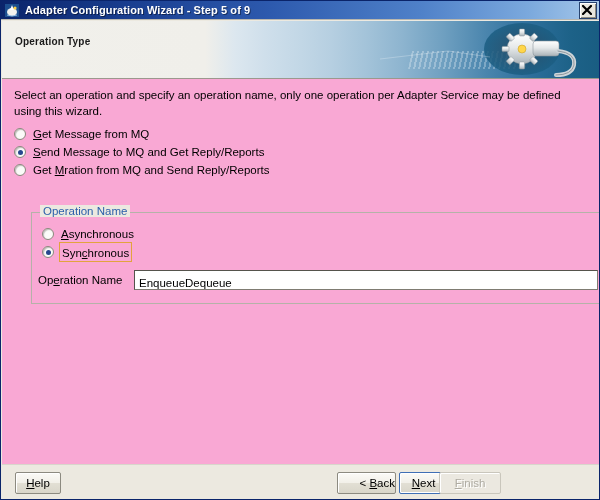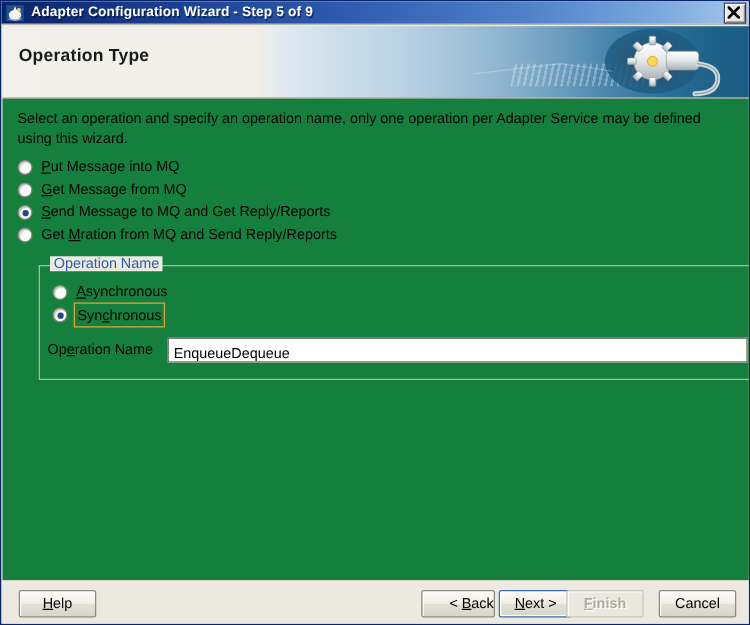--- a/index.html
+++ b/index.html
@@ -77,21 +77,21 @@
         #dce7ef 39%, #cfdfeb 44%,
         #c2d7e6 50%, #b6cfe1 55%,
         #a3c3d9 61%, #8db4cf 67%,
         #6e9fc0 74%, #4a85ad 81%,
         #2e6f9c 88%, #1d6288 95%, #195d82 100%);
     border-bottom: 1px solid #9b988d;
   }
   #banner .banner-title {
     position: absolute;
     left: 13px; top: 15px;
-    font-size: 14px;
+    font-size: 10px;
     font-weight: bold;
     color: #1a1a1a;
     letter-spacing: 0.2px;
   }
   #banner .banner-art {
     position: absolute;
     right: 0; top: 0;
     width: 230px; height: 57px;
   }
   #banner .wmark {
@@ -104,21 +104,21 @@
         rgba(255,255,255,0) 2px, rgba(255,255,255,0) 5px);
     transform: skewX(-12deg);
   }
 
   
   #content {
     position: absolute;
     left: 1px; top: 78px;
     width: 598px;
     height: 385px;
-    background: #15803d;
+    background: #f9a8d4;
   }
   .intro {
     position: absolute;
     left: 12px; top: 8px;
     width: 575px;
     font-size: 11.5px;
     color: #000;
     line-height: 16px;
   }
 
@@ -253,24 +253,24 @@
   .btn.default {
     border: 1px solid #3f6fb5;
     box-shadow: inset 0 0 0 1px #ffffff;
   }
   .btn.disabled {
     color: #aeaba2;
     background: #ebe8e0;
     border-color: #c9c6bc;
     text-shadow: 1px 1px 0 #ffffff;
   }
-  #btn-help   { left: 13px;  width: 62px; }
+  #btn-help   { left: 13px;  width: 46px; }
   #btn-back   { left: 335px; width: 59px; justify-content: flex-end; }
   #btn-next   { left: 397px; width: 59px; }
-  #btn-finish { left: 451px; width: 62px; font-weight: bold; }
+  #btn-finish { left: 437px; width: 62px; }
   #btn-cancel { left: 525px; width: 62px; }
 </style>
 </head>
 <body>
 
 <div id="window">
 
   <div id="titlebar">
     <span class="tb-icon">
       <svg width="16" height="15" viewBox="0 0 16 15">
@@ -328,24 +328,20 @@
     </span>
     <span class="banner-title">Operation Type</span>
   </div>
 
   <div id="content">
 
     <div class="intro">Select an operation and specify an operation name, only one operation per Adapter Service may be defined using this wizard.</div>
 
     <div class="radio-list">
 
-      <div class="radio-row">
-        <span class="radio"></span>
-        <span class="radio-label"><span></span><span class="mn">P</span><span>ut Message into MQ</span></span>
-      </div>
 
       <div class="radio-row">
         <span class="radio"></span>
         <span class="radio-label"><span></span><span class="mn">G</span><span>et Message from MQ</span></span>
       </div>
 
       <div class="radio-row">
         <span class="radio checked"></span>
         <span class="radio-label"><span></span><span class="mn">S</span><span>end Message to MQ and Get Reply/Reports</span></span>
       </div>
@@ -390,18 +386,15 @@
       </div>
     <div class="btn" id="btn-back">
         <span><span>&lt; </span><span class="mn">B</span><span>ack</span></span>
       </div>
     <div class="btn default" id="btn-next">
         <span><span class="mn">N</span><span>ext &gt;</span></span>
       </div>
     <div class="btn disabled" id="btn-finish">
         <span><span class="mn">F</span><span>inish</span></span>
       </div>
-    <div class="btn" id="btn-cancel">
-        <span>Cancel</span>
-      </div>
   </div>
 
 </div>
 
 </body></html>

